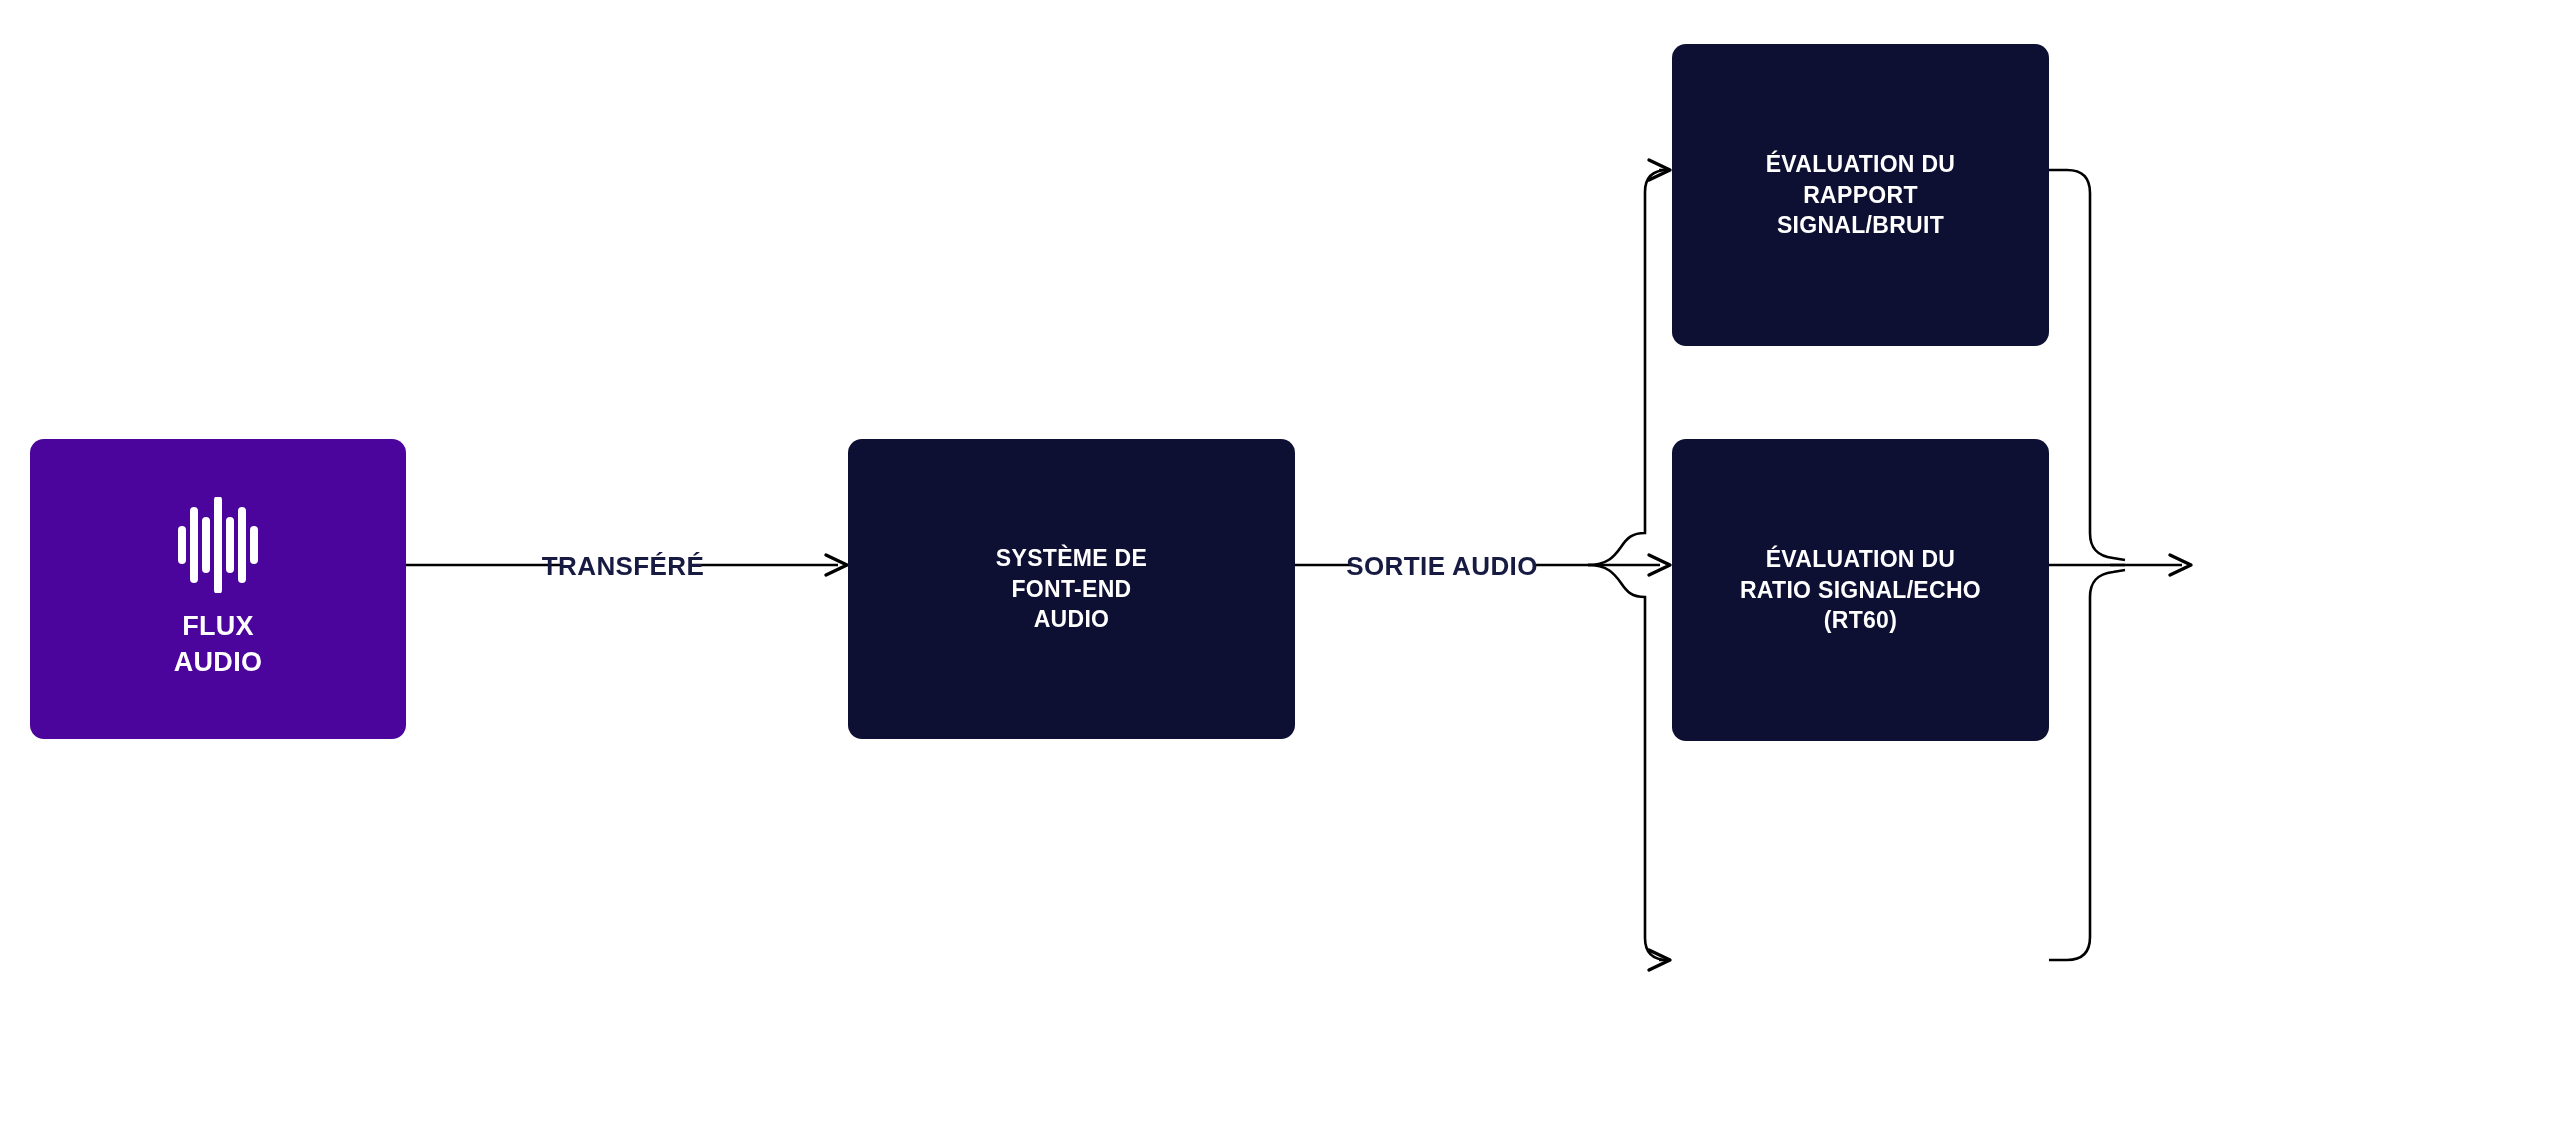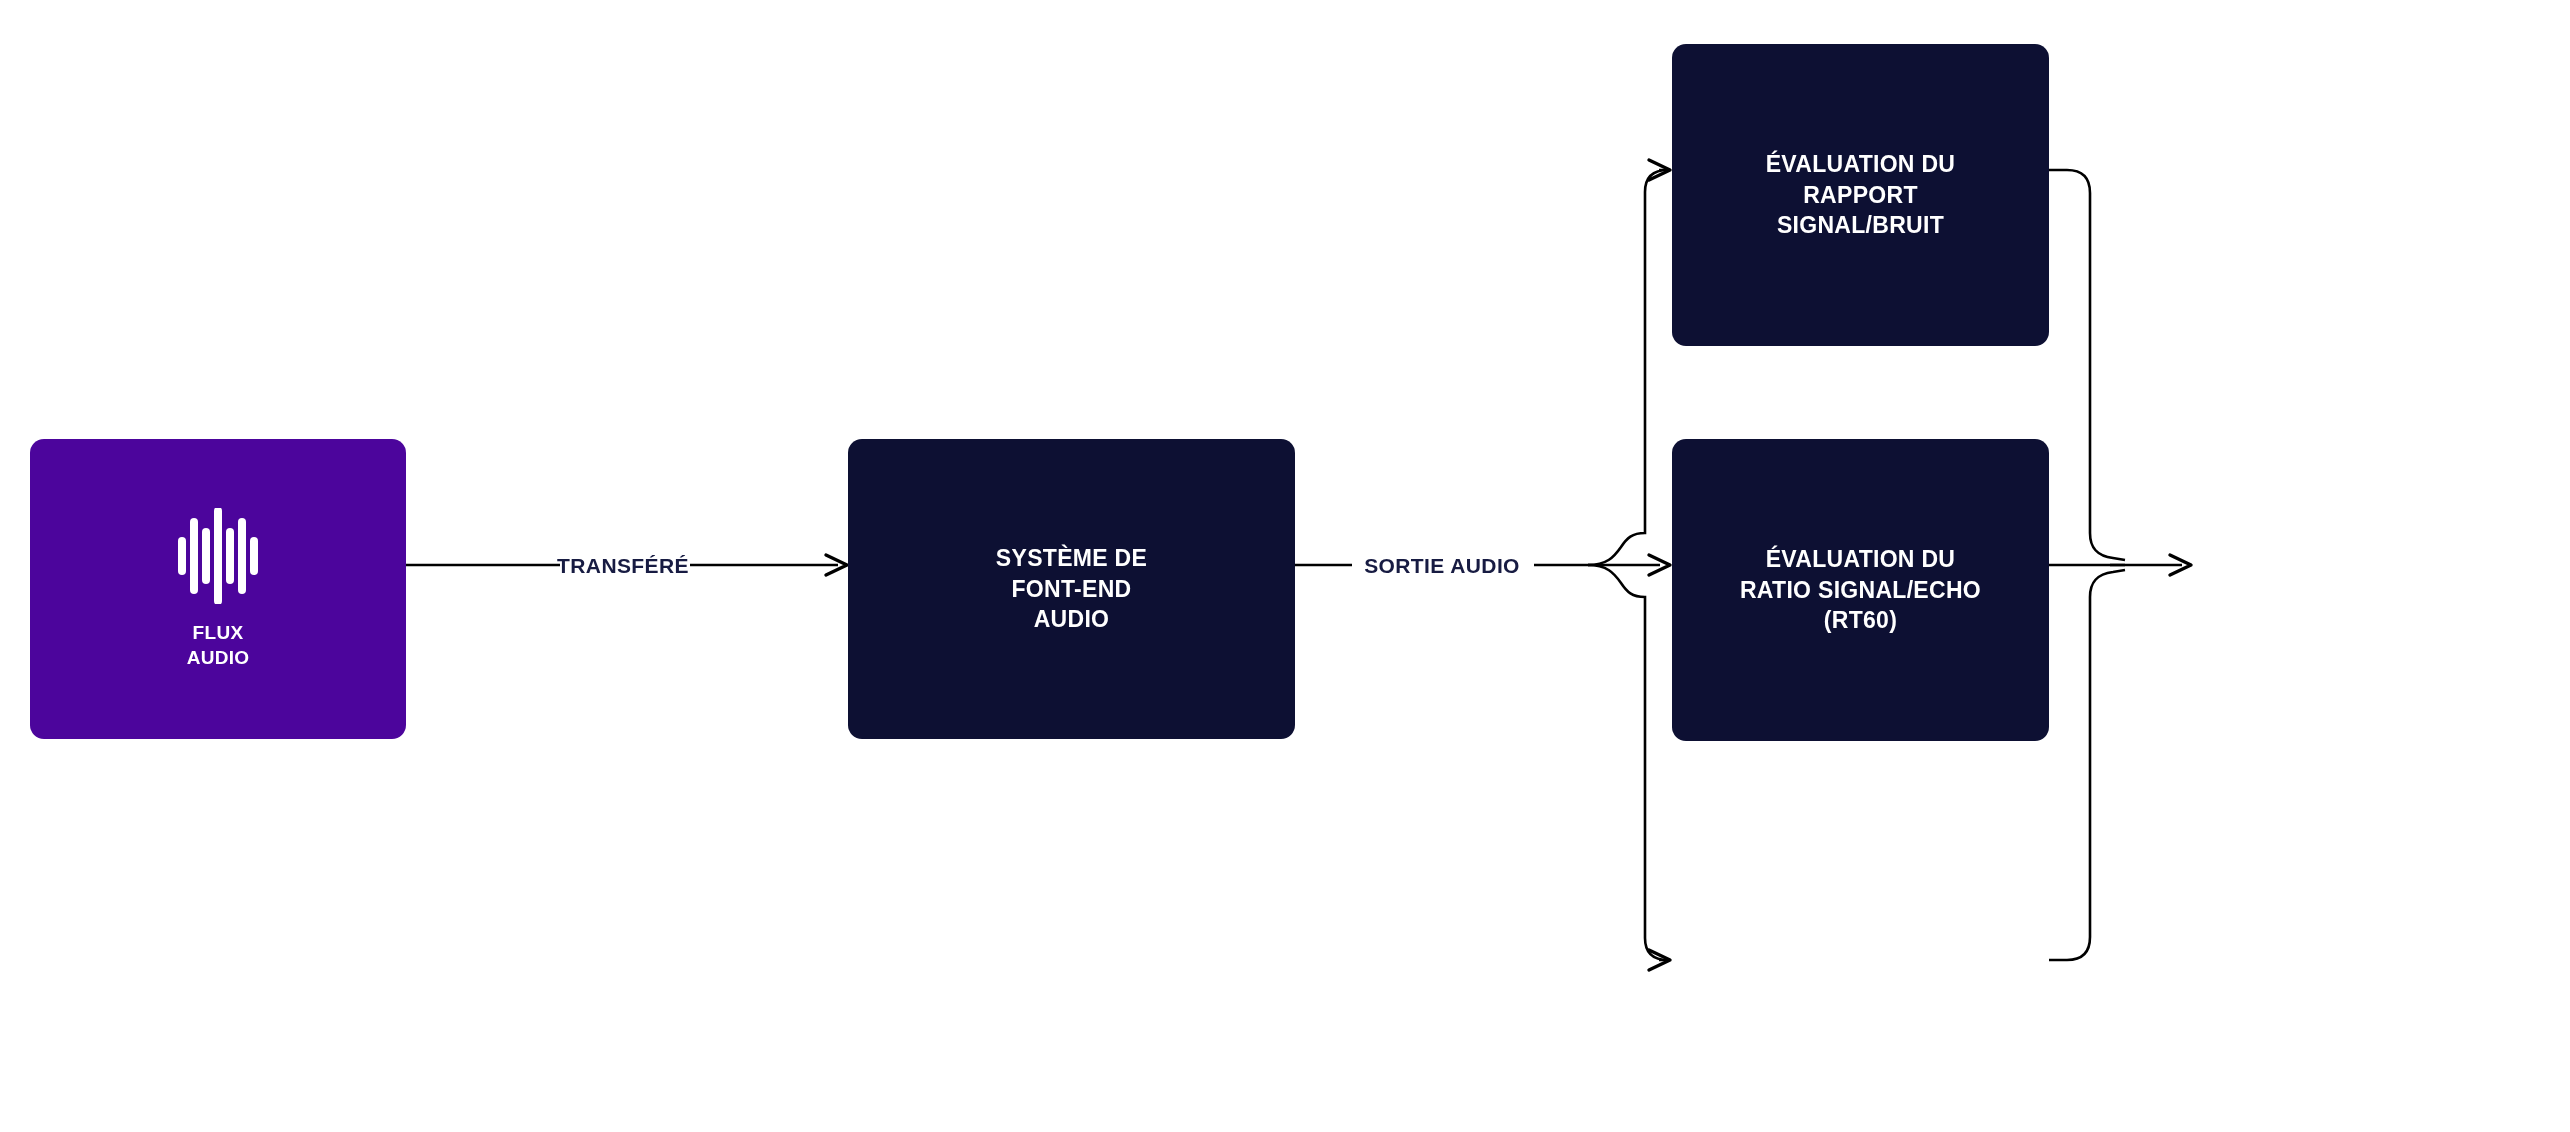--- a/index.html
+++ b/index.html
@@ -44,21 +44,21 @@
     width: 376px; height: 300px;
     background: #4C059C;
   }
   #node-source .icon-wrap {
     display: flex;
     align-items: center;
     justify-content: center;
     height: 96px;
     margin-bottom: 16px;
   }
-  #node-source .node-label { font-size: 19px; }
+  #node-source .node-label { font-size: 27px; }
 
   
   #node-frontend {
     left: 848px; top: 415px;
     width: 447px; height: 300px;
     background: #0D1033;
   }
 
   
   .node-metric {
@@ -75,21 +75,21 @@
     left: 2192px; top: 415px;
     width: 377px; height: 300px;
     background: #29C6E0;
   }
 
   
   .edge-label {
     position: absolute;
     color: #171B42;
     font-weight: bold;
-    font-size: 21px;
+    font-size: 26px;
     letter-spacing: 0.4px;
     white-space: nowrap;
     transform: translate(-50%, -50%);
   }
   #label-transfere   { left: 623px;  top: 566px; }
   #label-sortie-audio{ left: 1442px; top: 566px; text-align: center; }
 
   
   #connectors {
     position: absolute;

